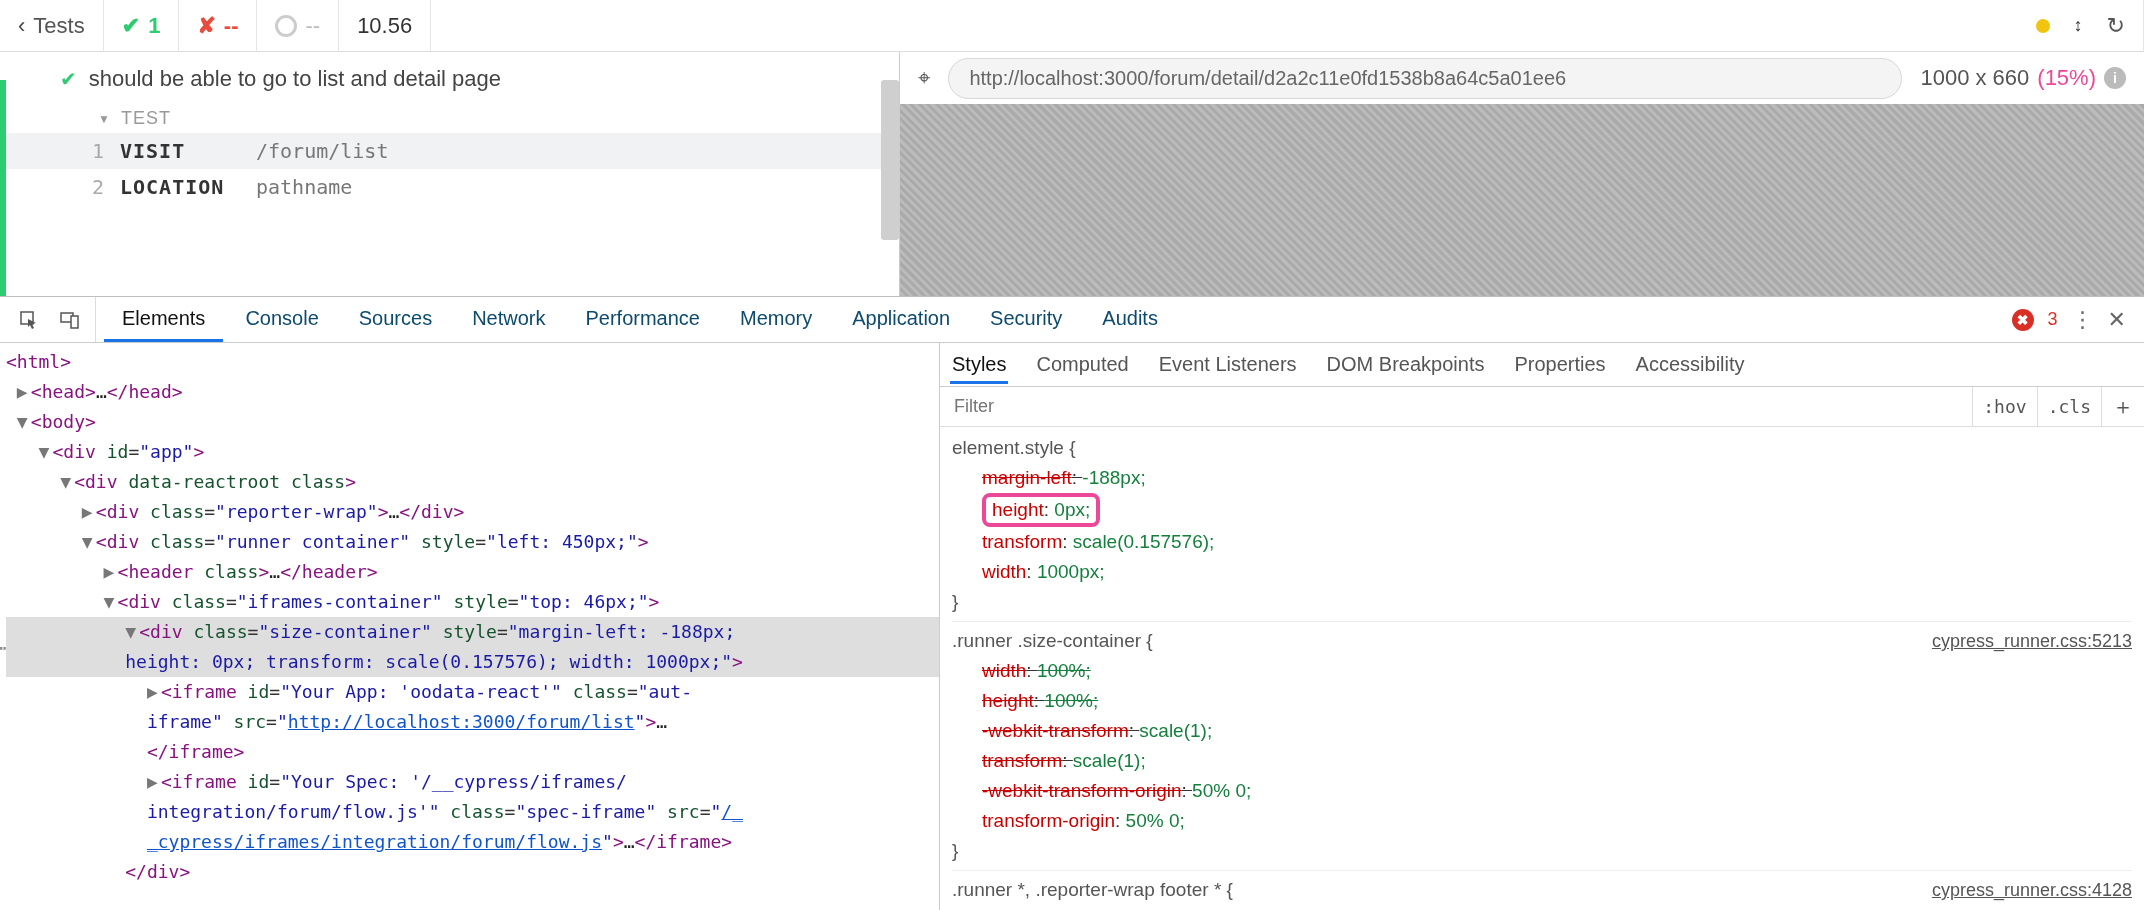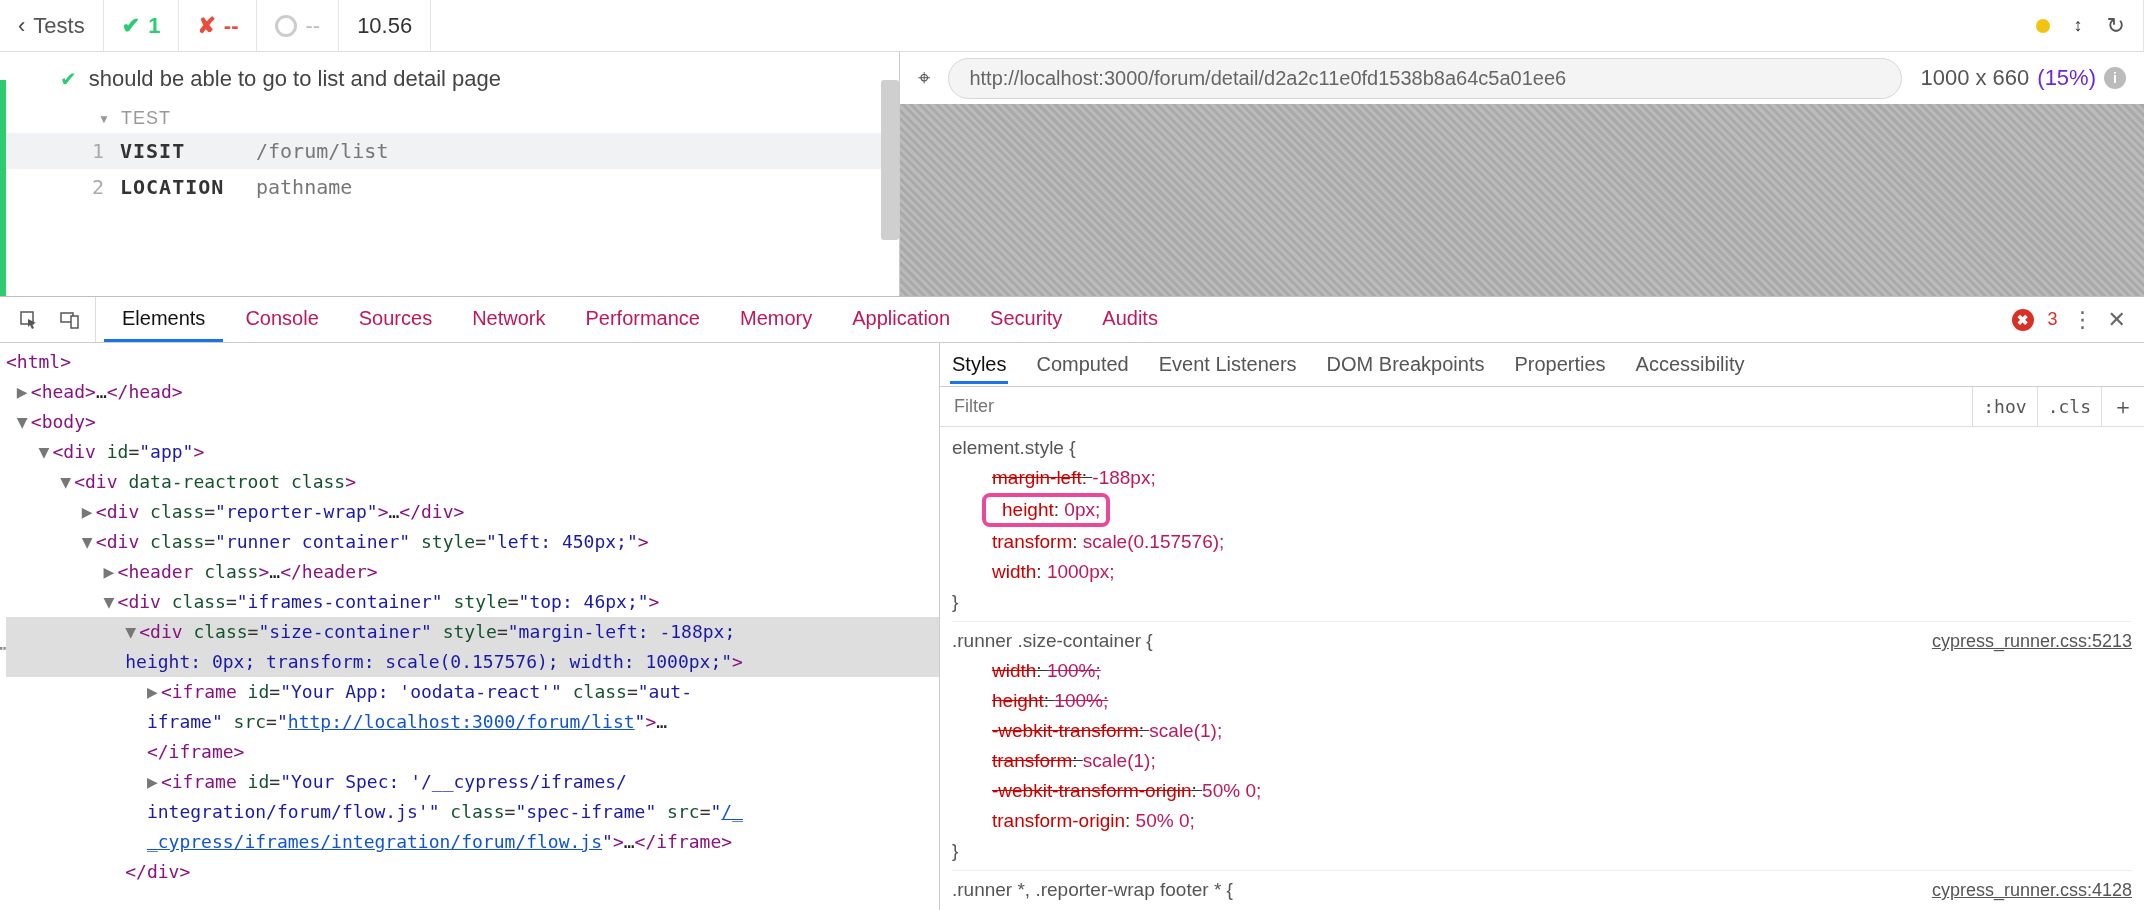--- a/index.html
+++ b/index.html
@@ -34,30 +34,30 @@
   .cmd-name { font-weight: 700; letter-spacing: 1px; color: #333; width: 120px; }
   .cmd-arg { color: #777; font-family: Menlo, monospace; }
   .scrollbar-stub { position: absolute; right: 0; top: 28px; width: 18px; height: 160px; background: #cfcfcf; border-radius: 3px; }
 
   
   .aut { flex: 1; display: flex; flex-direction: column; background: #f3f3f3; }
   .aut-head { display: flex; align-items: center; gap: 18px; padding: 6px 18px; background: #fff; height: 52px; }
   .target-icon { font-size: 22px; color: #555; }
   .urlbar { flex: 1; background: #f4f4f4; border: 1px solid #d7d7d7; border-radius: 24px; padding: 8px 20px; font-size: 20px; color: #666; white-space: nowrap; overflow: hidden; text-overflow: ellipsis; }
   .dims { font-size: 22px; color: #555; display: flex; align-items: center; gap: 8px; }
-  .pct { color: #6d28d9; }
+  .pct { color: #ec4899; }
   .info { width: 22px; height: 22px; border-radius: 50%; background: #bbb; color: #fff; font-size: 14px; font-weight: 700; display: inline-flex; align-items: center; justify-content: center; }
   .aut-canvas { flex: 1; background: repeating-linear-gradient(45deg,#aaa,#aaa 3px,#bbb 3px,#bbb 6px); }
 
   
   .devtools { position: absolute; left: 0; top: 296px; right: 0; bottom: 0; background: #fff; border-top: 1px solid #bfbfbf; display: flex; flex-direction: column; }
   .dt-tabbar { display: flex; height: 46px; border-bottom: 1px solid #ccc; padding: 0 8px; gap: 4px; position: relative; }
   .dt-iconcell { width: 42px; display: flex; align-items: center; justify-content: center; font-size: 20px; color: #555; }
   .dt-iconcell.sep { border-right: 1px solid #ddd; padding-right: 10px; margin-right: 4px;}
-  .dt-tab { padding: 10px 18px; font-size: 20px; color: #be185d; cursor: default; }
+  .dt-tab { padding: 10px 18px; font-size: 20px; color: #0c4a6e; cursor: default; }
   .dt-tab.active { color: #111; border-bottom: 3px solid #1a73e8; padding-bottom: 7px; font-weight: 400; }
   .dt-right { margin-left: auto; display: flex; align-items: center; gap: 14px; padding-right: 10px; }
   .err-badge { background: #d93025; color: #fff; border-radius: 50%; width: 22px; height: 22px; font-size: 14px; display: inline-flex; align-items: center; justify-content: center; font-weight: 700; }
   .err-count { color: #d93025; font-size: 18px; }
   .kebab { font-size: 22px; color: #666; }
   .xclose { font-size: 22px; color: #666; }
 
   .dt-body { flex: 1; display: flex; overflow: hidden; }
   .dom-pane { width: 940px; border-right: 1px solid #ccc; overflow: hidden; font-family: Menlo, Consolas, monospace; font-size: 18px; line-height: 30px; padding: 4px 0 4px 6px; position: relative; }
   .dom-row { white-space: pre; }
@@ -75,22 +75,22 @@
   .st-tab { font-size: 20px; color: #555; padding: 8px 2px; }
   .st-tab.active { color: #111; border-bottom: 3px solid #1a73e8; padding-bottom: 5px; }
   .filter-row { display: flex; align-items: center; border-bottom: 1px solid #ddd; height: 40px; }
   .filter-input { flex: 1; border: none; padding: 8px 14px; font-size: 18px; color: #888; outline: none; }
   .filter-btn { padding: 0 10px; font-family: Menlo, monospace; font-size: 18px; color: #555; border-left: 1px solid #ddd; height: 100%; display: flex; align-items: center; text-align: center; }
   .plus { font-size: 22px; }
 
   .rules { flex: 1; overflow: auto; font-family: Liberation Sans, sans-serif; font-size: 19px; line-height: 30px; padding: 6px 12px; }
   .rule-block { border-bottom: 1px solid #eee; padding-bottom: 4px; margin-bottom: 4px; position: relative; }
   .selector { color: #555; }
-  .prop { color: #c80000; margin-left: 10px; }
-  .val { color: #be185d; }
+  .prop { color: #c80000; }
+  .val { color: #15803d; }
   .strike { text-decoration: line-through; }
   .srclink { position: absolute; right: 0; top: 0; color: #555; text-decoration: underline; font-size: 18px; }
   .indent { padding-left: 30px; display: block; }
   .hlbox { border: 4px solid #ec4899; border-radius: 8px; padding: 0 6px; display: inline-block; line-height: 26px; }
 
 </style>
 </head>
 <body>
 
 <div class="root">

